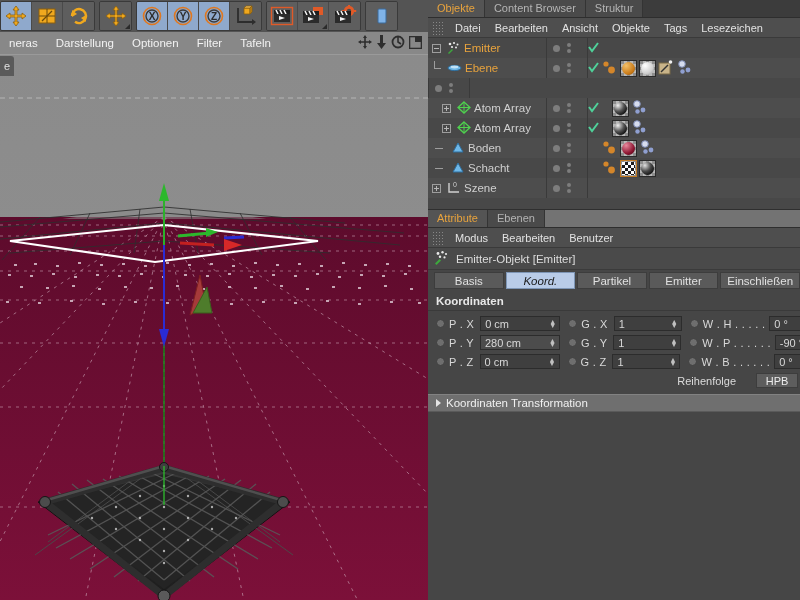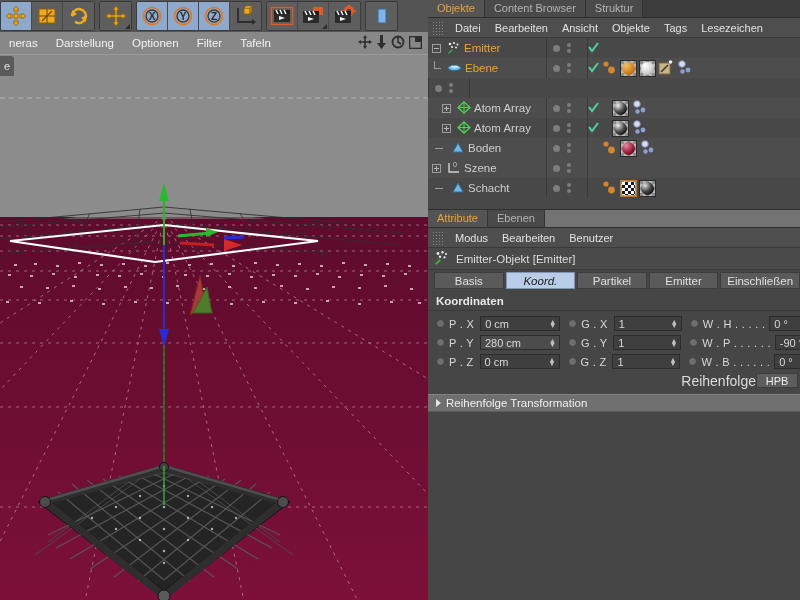--- a/index.html
+++ b/index.html
@@ -192,21 +192,21 @@
   }
   .clabel { font-size: 11px; color: #d8d8d8; white-space: nowrap; letter-spacing: .3px; }
   .cinput {
     height: 15px; background: #3f3f3f; border: 1px solid #2c2c2c;
     display: flex; align-items: center; justify-content: space-between;
     font-size: 11px; color: #d8d8d8; padding: 0 2px 0 4px;
   }
   .cinput.hl { background: #4c4c4c; }
   .spin { display: flex; flex-direction: column; align-items: center; line-height: 4px; color: #c0c0c0; font-size: 7px; padding-right: 1px; }
   .order-row { height: 19px; display: flex; align-items: center; justify-content: flex-end; padding-right: 2px; }
-  .order-label { font-size: 14px; color: #dcdcdc; margin-right: 0; }
+  .order-label { font-size: 11px; color: #dcdcdc; margin-right: 20px; }
   .order-val {
     width: 42px; height: 15px; line-height: 15px; text-align: center;
     background: #5d5d5d; border: 1px solid #3d3d3d; font-size: 11px; color: #ececec;
   }
   .collapse-row {
     height: 18px; display: flex; align-items: center; gap: 5px;
     padding-left: 8px; margin-top: 4px;
     background: #6f6f6f; font-size: 11.5px; color: #f0f0f0;
     border-top: 1px solid #828282; border-bottom: 1px solid #5a5a5a;
   }
@@ -871,20 +871,56 @@
           <span>
             <svg width="17" height="17" viewBox="0 0 17 17">
                 <circle cx="6" cy="5" r="3.3" fill="#d6dced" stroke="#7d8bb5"></circle>
                 <circle cx="12" cy="11" r="2.4" fill="#8f9fd0"></circle>
                 <circle cx="6.5" cy="12.5" r="2.2" fill="#8f9fd0"></circle>
               </svg>
           </span>
         </div>
       </div>
 
+      <div class="om-row">
+        <div class="om-name" style="padding-left:4px">
+          <span class="om-tree">
+              <span class="dashline"></span>
+            </span>
+          <span>
+            <svg width="14" height="13" viewBox="0 0 14 13">
+                <polygon points="7,2 12,11 2,11" fill="#6fb8e8" stroke="#2f6f9e"></polygon>
+              </svg>
+          </span>
+          <span>Schacht</span>
+        </div>
+        <div class="om-dots">
+          <span class="dot1"></span>
+          <span class="dot2col">
+              <i></i>
+              <i></i>
+            </span>
+        </div>
+        <div class="om-check"></div>
+        <div class="om-tags">
+          <span>
+            <svg width="16" height="17" viewBox="0 0 16 17">
+                <circle cx="4" cy="5" r="2.6" fill="#d4862a"></circle>
+                <circle cx="9.5" cy="11" r="3.4" fill="#d4862a"></circle>
+              </svg>
+          </span>
+          <span class="tag-mat" style="border-color:#c07a24">
+            <span class="ball" style="border-radius:0;background-image:linear-gradient(45deg,#1b1b1b 25%,transparent 25%,transparent 75%,#1b1b1b 75%),linear-gradient(45deg,#1b1b1b 25%,#ffffff 25%,#ffffff 75%,#1b1b1b 75%);background-size:6px 6px;background-position:0 0,3px 3px;"></span>
+          </span>
+          <span class="tag-mat">
+              <span class="ball" style="background:radial-gradient(circle at 30% 26%, #e2e2e2, #4a4a4a 45%, #000 88%);"></span>
+            </span>
+        </div>
+      </div>
+
       <div class="om-row alt">
         <div class="om-name">
           <span class="om-tree">
               <span class="expander plus"></span>
             </span>
           <span>
             <svg width="14" height="13" viewBox="0 0 14 13">
                 <path d="M2 2 V11 H12" stroke="#cfcfcf" stroke-width="1.4" fill="none"></path>
                 <text x="6" y="6" font-family="Liberation Sans" font-size="7" fill="#cfcfcf">0</text>
               </svg>
@@ -893,56 +929,20 @@
         </div>
         <div class="om-dots">
           <span class="dot1"></span>
           <span class="dot2col">
               <i></i>
               <i></i>
             </span>
         </div>
         <div class="om-check"></div>
         <div class="om-tags"></div>
-      </div>
-
-      <div class="om-row">
-        <div class="om-name" style="padding-left:4px">
-          <span class="om-tree">
-              <span class="dashline"></span>
-            </span>
-          <span>
-            <svg width="14" height="13" viewBox="0 0 14 13">
-                <polygon points="7,2 12,11 2,11" fill="#6fb8e8" stroke="#2f6f9e"></polygon>
-              </svg>
-          </span>
-          <span>Schacht</span>
-        </div>
-        <div class="om-dots">
-          <span class="dot1"></span>
-          <span class="dot2col">
-              <i></i>
-              <i></i>
-            </span>
-        </div>
-        <div class="om-check"></div>
-        <div class="om-tags">
-          <span>
-            <svg width="16" height="17" viewBox="0 0 16 17">
-                <circle cx="4" cy="5" r="2.6" fill="#d4862a"></circle>
-                <circle cx="9.5" cy="11" r="3.4" fill="#d4862a"></circle>
-              </svg>
-          </span>
-          <span class="tag-mat" style="border-color:#c07a24">
-            <span class="ball" style="border-radius:0;background-image:linear-gradient(45deg,#1b1b1b 25%,transparent 25%,transparent 75%,#1b1b1b 75%),linear-gradient(45deg,#1b1b1b 25%,#ffffff 25%,#ffffff 75%,#1b1b1b 75%);background-size:6px 6px;background-position:0 0,3px 3px;"></span>
-          </span>
-          <span class="tag-mat">
-              <span class="ball" style="background:radial-gradient(circle at 30% 26%, #e2e2e2, #4a4a4a 45%, #000 88%);"></span>
-            </span>
-        </div>
       </div>
     </div>
 
     <div class="tabstrip" style="background:#737373;">
       <div class="tab active">Attribute</div>
       <div class="tab">Ebenen</div>
     </div>
 
     <div class="panelmenu">
       <span class="grip"></span>
@@ -1060,19 +1060,19 @@
         </div>
 
         <div class="order-row">
           <span class="order-label">Reihenfolge</span>
           <span class="order-val">HPB</span>
         </div>
       </div>
 
       <div class="collapse-row">
         <span class="tri"></span>
-        <span>Reihenfolge Transformation</span>
+        <span>Koordinaten Transformation</span>
       </div>
 
       <div id="attr-blank" style="height:160px;"></div>
     </div>
   </div>
 </div>
 
 </body></html>

